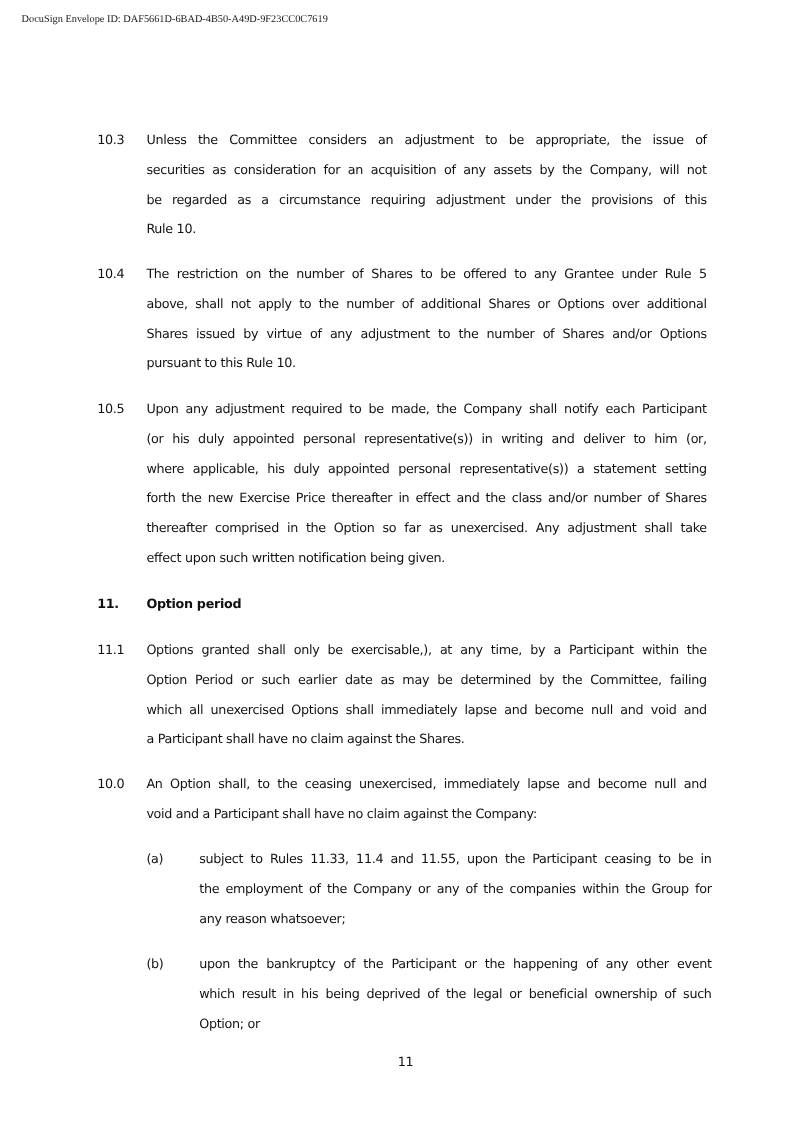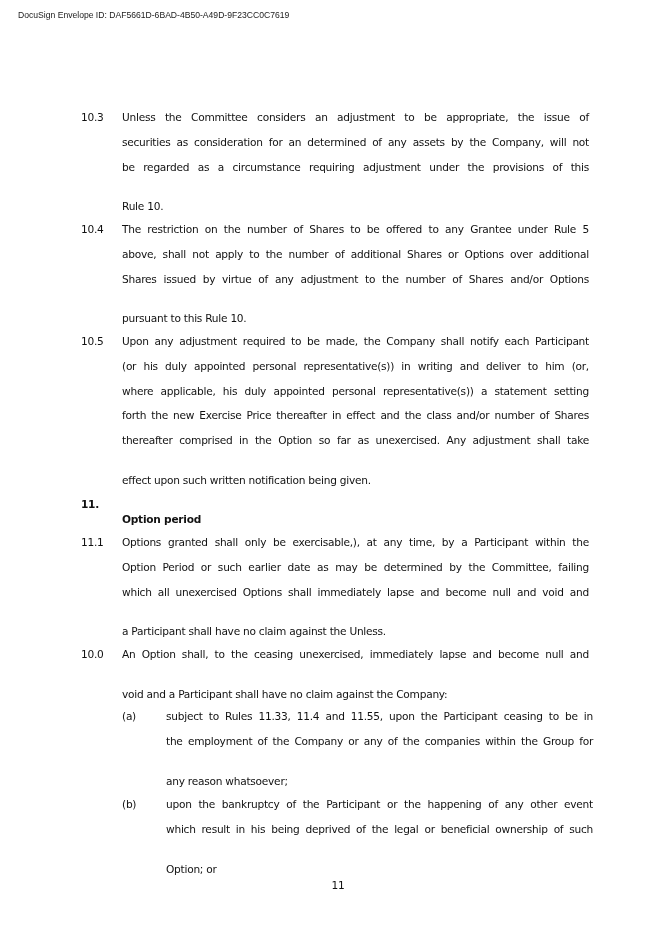--- a/index.html
+++ b/index.html
@@ -1,49 +1,49 @@
 <!DOCTYPE html>
 <html><head>
   <meta charset="utf-8">
   <style>
     html, body { margin: 0; padding: 0; background: #ffffff; }
     body { width: 670px; height: 946px; position: relative; overflow: hidden; }
     .envelope {
       position: absolute; left: 18px; top: 10px;
-      font-family: Liberation Sans, sans-serif; font-size: 8.6px; color: #1a1a1a;
+      font-family: Liberation Serif, serif; font-size: 8.6px; color: #1a1a1a;
       letter-spacing: 0;
     }
     .doc {
       font-family: "DejaVu Sans", sans-serif; font-size: 10.6px; color: #111;
       letter-spacing: -0.25px;
     }
     .clause { position: absolute; left: 81px; width: 508px; }
     .num { position: absolute; left: 0; top: 0; }
     .body { position: absolute; left: 41px; width: 467px; text-align: justify; line-height: 24.8px; }
     .line { display: block; height: 24.8px; white-space: nowrap; text-align: justify; text-align-last: justify; }
-    .line.last { text-align-last: left; margin-top: 15px; }
+    .line.last { text-align-last: left; }
     .num { line-height: 24.8px; }
     .heading { font-weight: bold; }
     .sub { position: absolute; left: 122px; width: 467px; }
     .sub .label { position: absolute; left: 0; top: 0; line-height: 24.8px; }
     .sub .body { left: 44px; width: 427px; }
     .pagenum { position: absolute; left: 3px; width: 670px; text-align: center; top: 873px; line-height: 24px; }
   </style>
 </head>
 <body>
 
 <div class="envelope">DocuSign Envelope ID: DAF5661D-6BAD-4B50-A49D-9F23CC0C7619</div>
 
 <div class="doc">
 
   <div class="clause" style="top:105px;">
     <span class="num">10.3</span>
     <div class="body">
       <span class="line">Unless the Committee considers an adjustment to be appropriate, the issue of</span>
-      <span class="line">securities as consideration for an determined of any assets by the Company, will not</span>
+      <span class="line">securities as consideration for an acquisition of any assets by the Company, will not</span>
       <span class="line">be regarded as a circumstance requiring adjustment under the provisions of this</span>
       <span class="line last">Rule 10.</span>
     </div>
   </div>
 
   <div class="clause" style="top:217px;">
     <span class="num">10.4</span>
     <div class="body">
       <span class="line">The restriction on the number of Shares to be offered to any Grantee under Rule 5</span>
       <span class="line">above, shall not apply to the number of additional Shares or Options over additional</span>
@@ -70,21 +70,21 @@
       <span class="line last">Option period</span>
     </div>
   </div>
 
   <div class="clause" style="top:530px;">
     <span class="num">11.1</span>
     <div class="body">
       <span class="line">Options granted shall only be exercisable,), at any time, by a Participant within the</span>
       <span class="line">Option Period or such earlier date as may be determined by the Committee, failing</span>
       <span class="line">which all unexercised Options shall immediately lapse and become null and void and</span>
-      <span class="line last">a Participant shall have no claim against the Unless.</span>
+      <span class="line last">a Participant shall have no claim against the Shares.</span>
     </div>
   </div>
 
   <div class="clause" style="top:642px;">
     <span class="num">10.0</span>
     <div class="body">
       <span class="line">An Option shall, to the ceasing unexercised, immediately lapse and become null and</span>
       <span class="line last">void and a Participant shall have no claim against the Company:</span>
     </div>
   </div>

